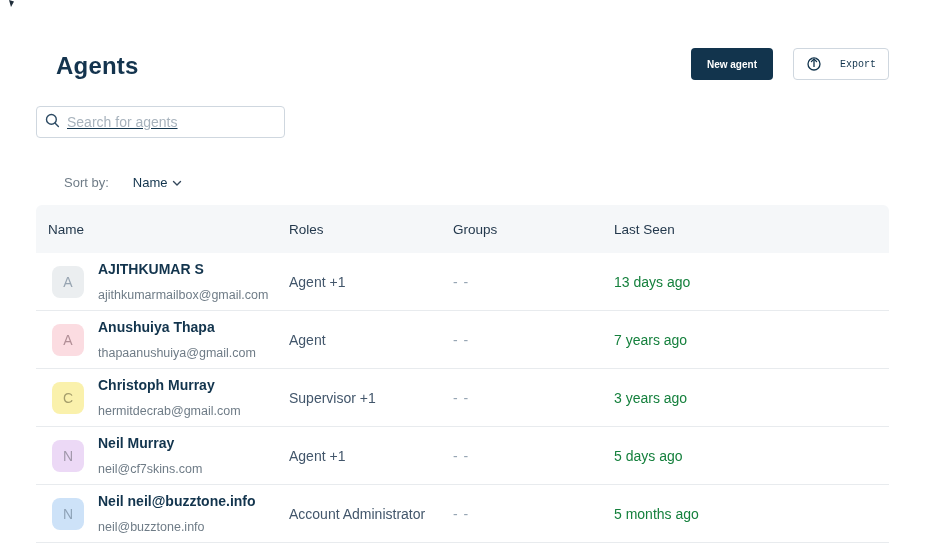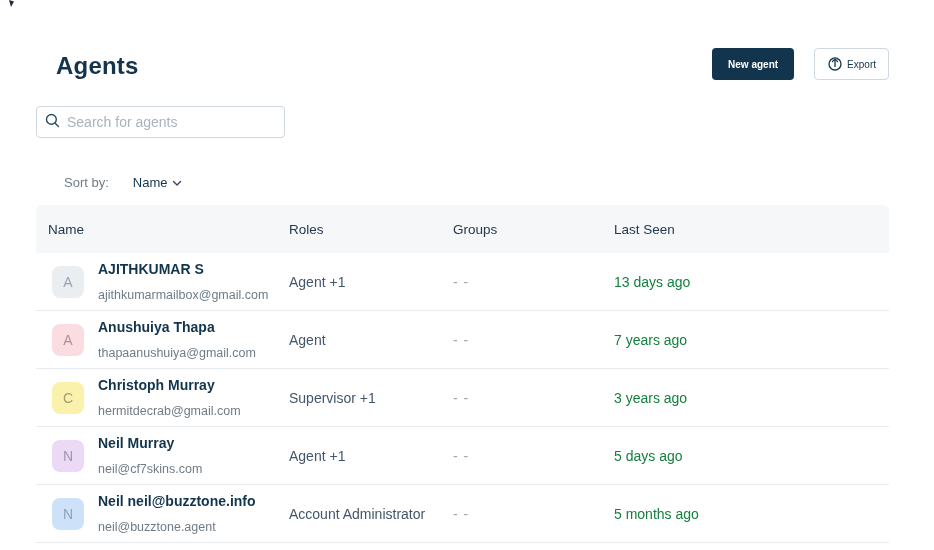--- a/index.html
+++ b/index.html
@@ -24,33 +24,33 @@
   .page-title { font-size: 24px; font-weight: 700; color: #14344e; letter-spacing: 0.2px; }
   .actions { display: flex; align-items: center; gap: 20px; }
   .btn {
     height: 32px; border-radius: 4px; font-size: 10px;
     display: inline-flex; align-items: center; justify-content: center;
     cursor: pointer; border: none; font-family: inherit;
   }
   .btn-primary { background: #12344d; color: #ffffff; font-weight: 700; padding: 0 16px; }
   .btn-secondary {
     background: #ffffff; color: #12344d; font-weight: 500;
-    border: 1px solid #cfd7df; padding: 0 12px; gap: 4px;
+    border: 1px solid #cfd7df; padding: 0 12px; gap: 18px; font-family: Liberation Mono, monospace;
   }
   .btn-secondary svg { display: block; }
 
   
   .search-box {
     margin-top: 26px; width: 249px; height: 32px;
     border: 1px solid #cfd7df; border-radius: 4px;
     display: flex; align-items: center; padding: 0 8px; gap: 7px; background: #fff;
   }
   .search-box input {
     border: none; outline: none; flex: 1; font-size: 14px;
-    font-family: inherit; color: #12344d; background: transparent;
+    font-family: inherit; color: #12344d; background: transparent; text-decoration: underline;
   }
   .search-box input::placeholder { color: #a8b3bd; }
 
   
   .sort-row { margin-top: 37px; display: flex; align-items: center; font-size: 13px; margin-left: 28px; }
   .sort-label { color: #6f7c87; }
   .sort-select {
     margin-left: 24px; color: #12344d; display: inline-flex; align-items: center;
     gap: 5px; cursor: pointer; font-weight: 500;
   }
@@ -189,21 +189,21 @@
     <div class="cell-roles">Agent +1</div>
     <div class="cell-groups">- -</div>
     <div class="cell-lastseen">5 days ago</div>
   </div>
 
   <div class="trow">
     <div class="cell-name">
       <div class="avatar" style="background: rgb(205, 226, 248); color: rgb(143, 163, 184);">N</div>
       <div class="name-block">
         <span class="agent-name">Neil neil@buzztone.info</span>
-        <span class="agent-email">neil@buzztone.agent</span>
+        <span class="agent-email">neil@buzztone.info</span>
       </div>
     </div>
     <div class="cell-roles">Account Administrator</div>
     <div class="cell-groups">- -</div>
     <div class="cell-lastseen">5 months ago</div>
   </div>
 </div>
   </div>
 
 </div>

